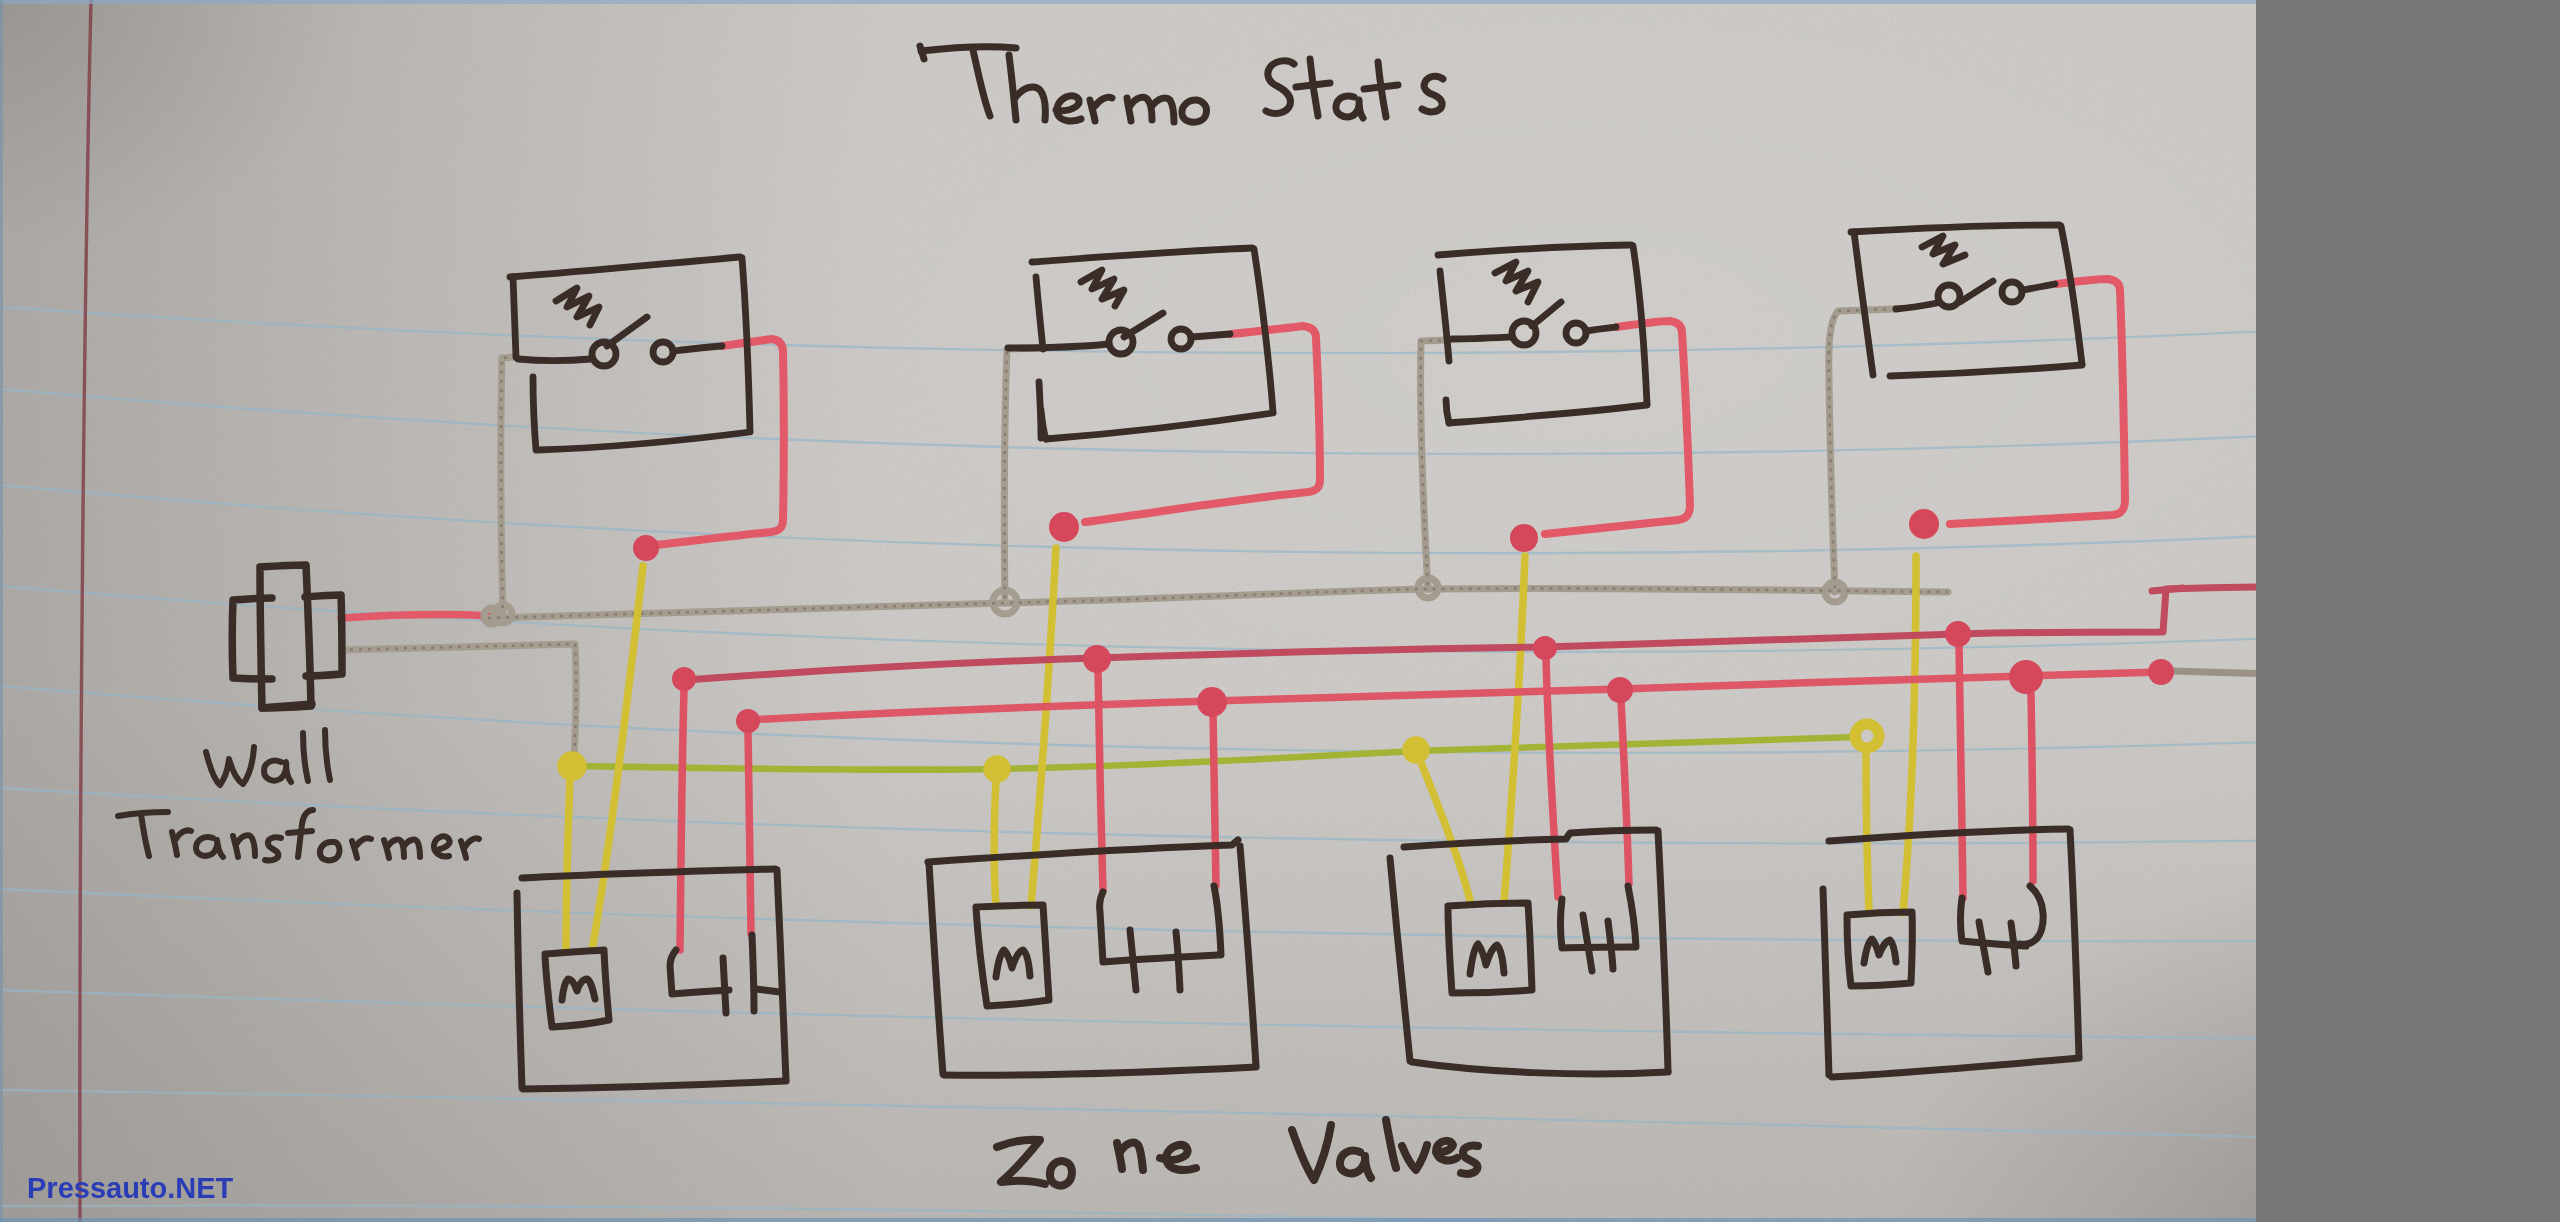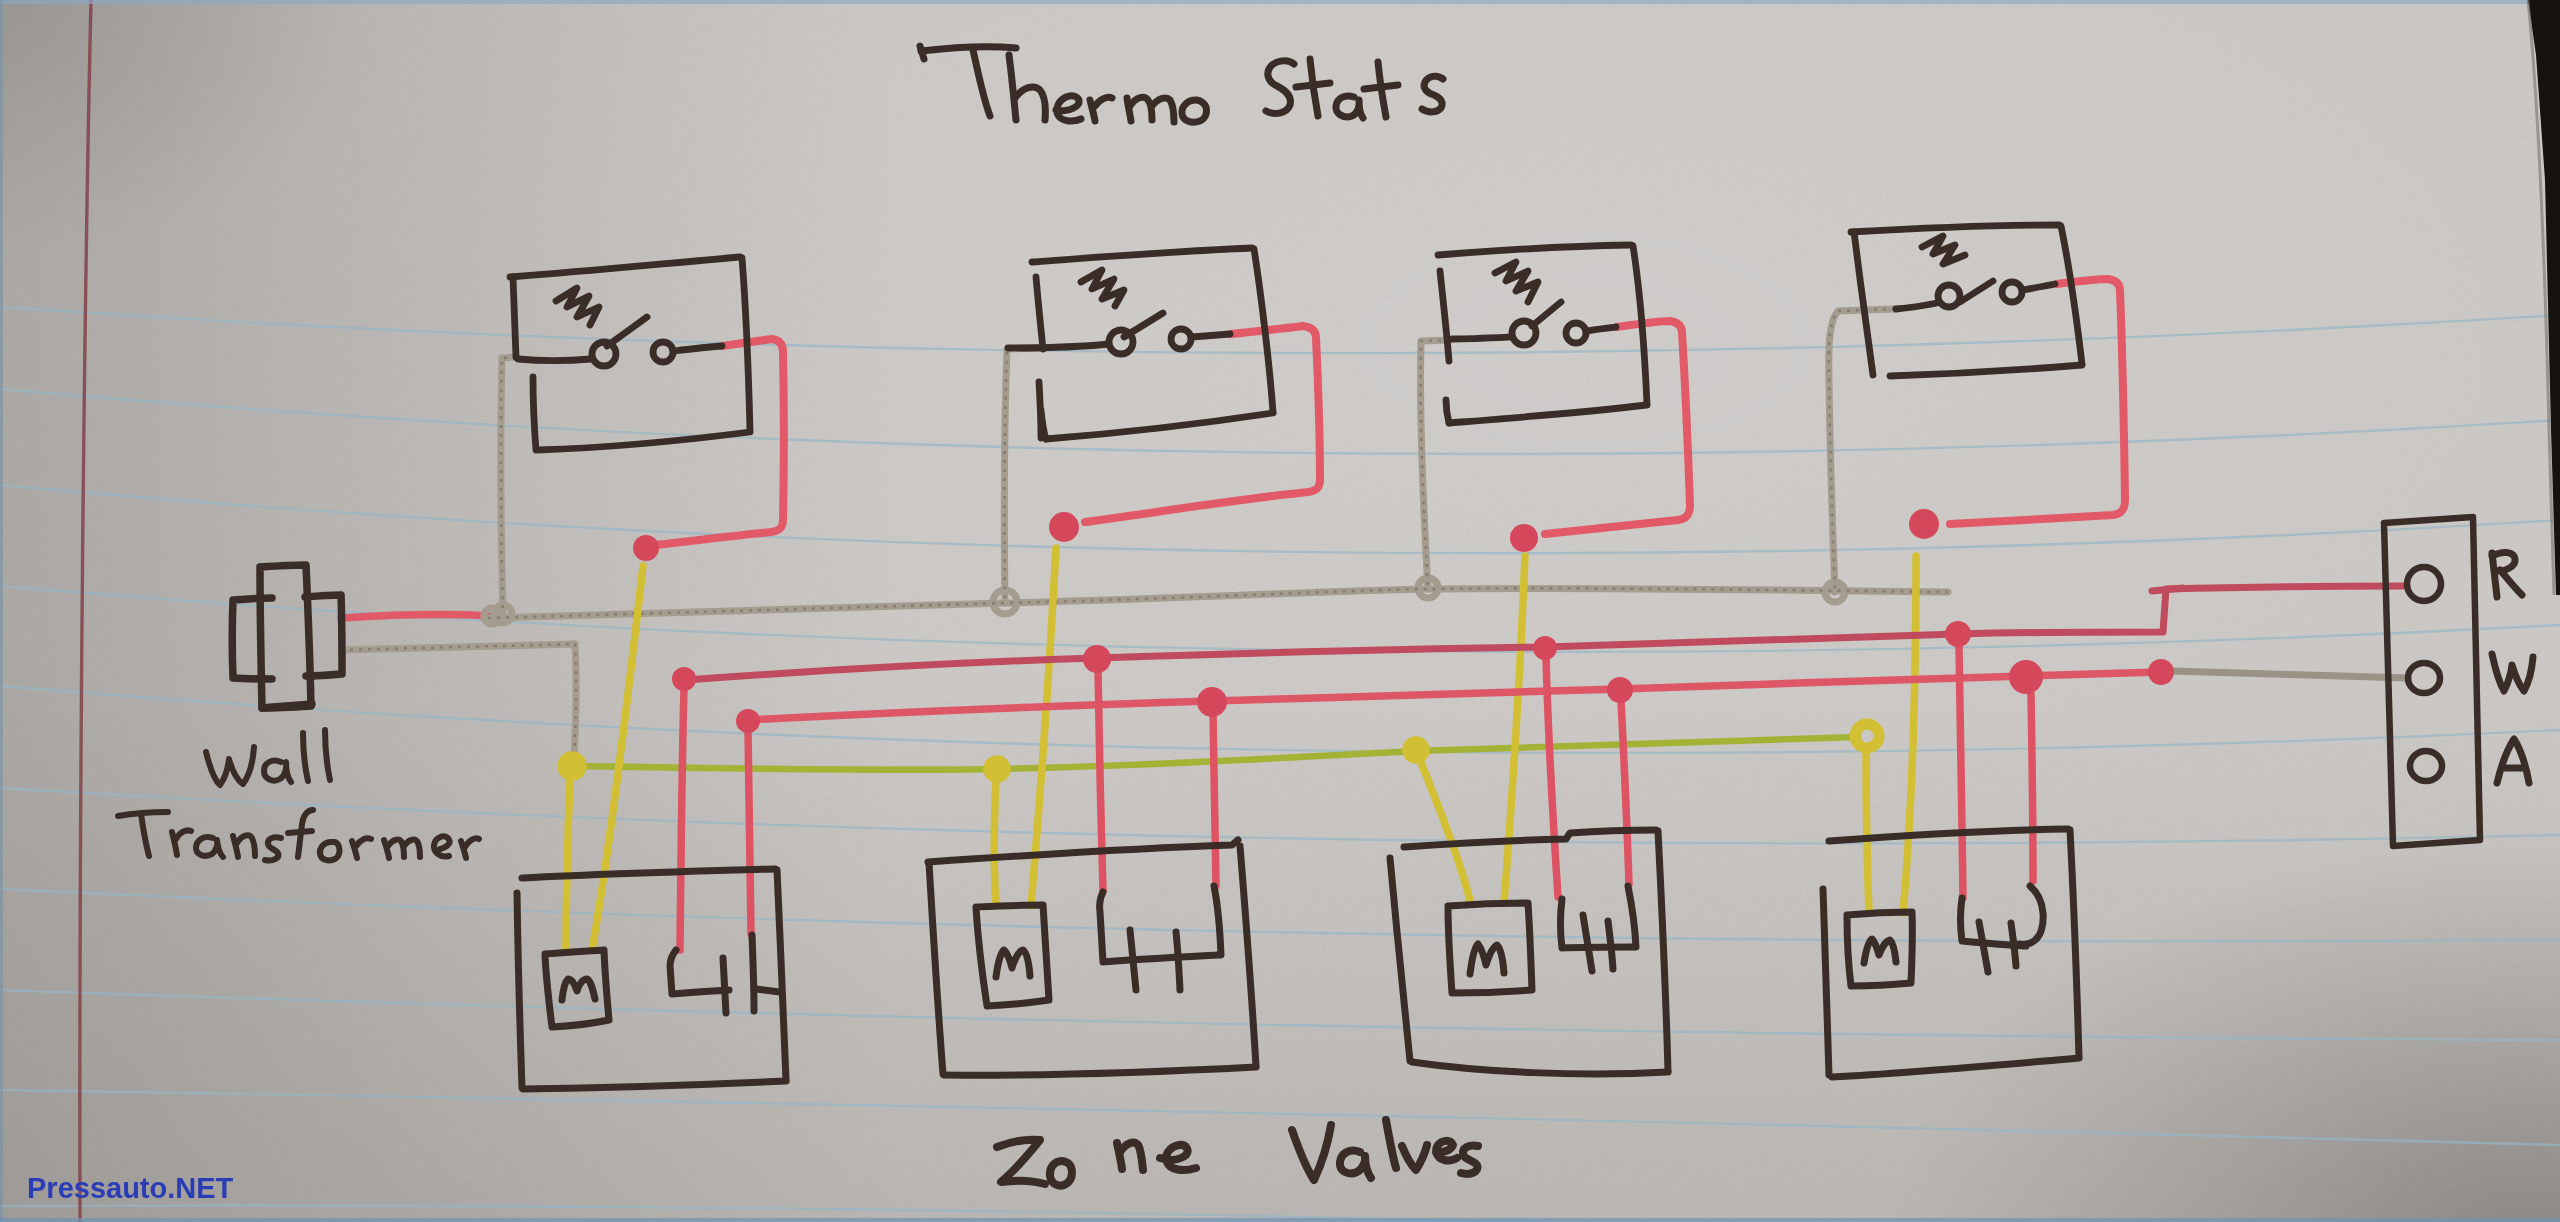--- a/index.html
+++ b/index.html
@@ -1,16 +1,16 @@
 <!DOCTYPE html>
 <html><head>
 <meta charset="utf-8">
 <style>
   html,body{margin:0;padding:0;background:#777;}
-  #page{width:2560px;height:1222px;position:relative;overflow:hidden;font-family:"Liberation Sans",sans-serif;}
+  #page{width:2256px;height:1222px;position:relative;overflow:hidden;font-family:"Liberation Sans",sans-serif;}
   svg{display:block;}
 </style>
 </head>
 <body>
 <div id="page">
 <svg width="2560" height="1222" viewBox="0 0 2560 1222" xmlns="http://www.w3.org/2000/svg">
 <defs>
   <radialGradient id="glow" cx="0.62" cy="0.28" r="0.85">
     <stop offset="0" stop-color="#ffffff" stop-opacity="0.20"></stop>
     <stop offset="0.55" stop-color="#ffffff" stop-opacity="0.10"></stop>

